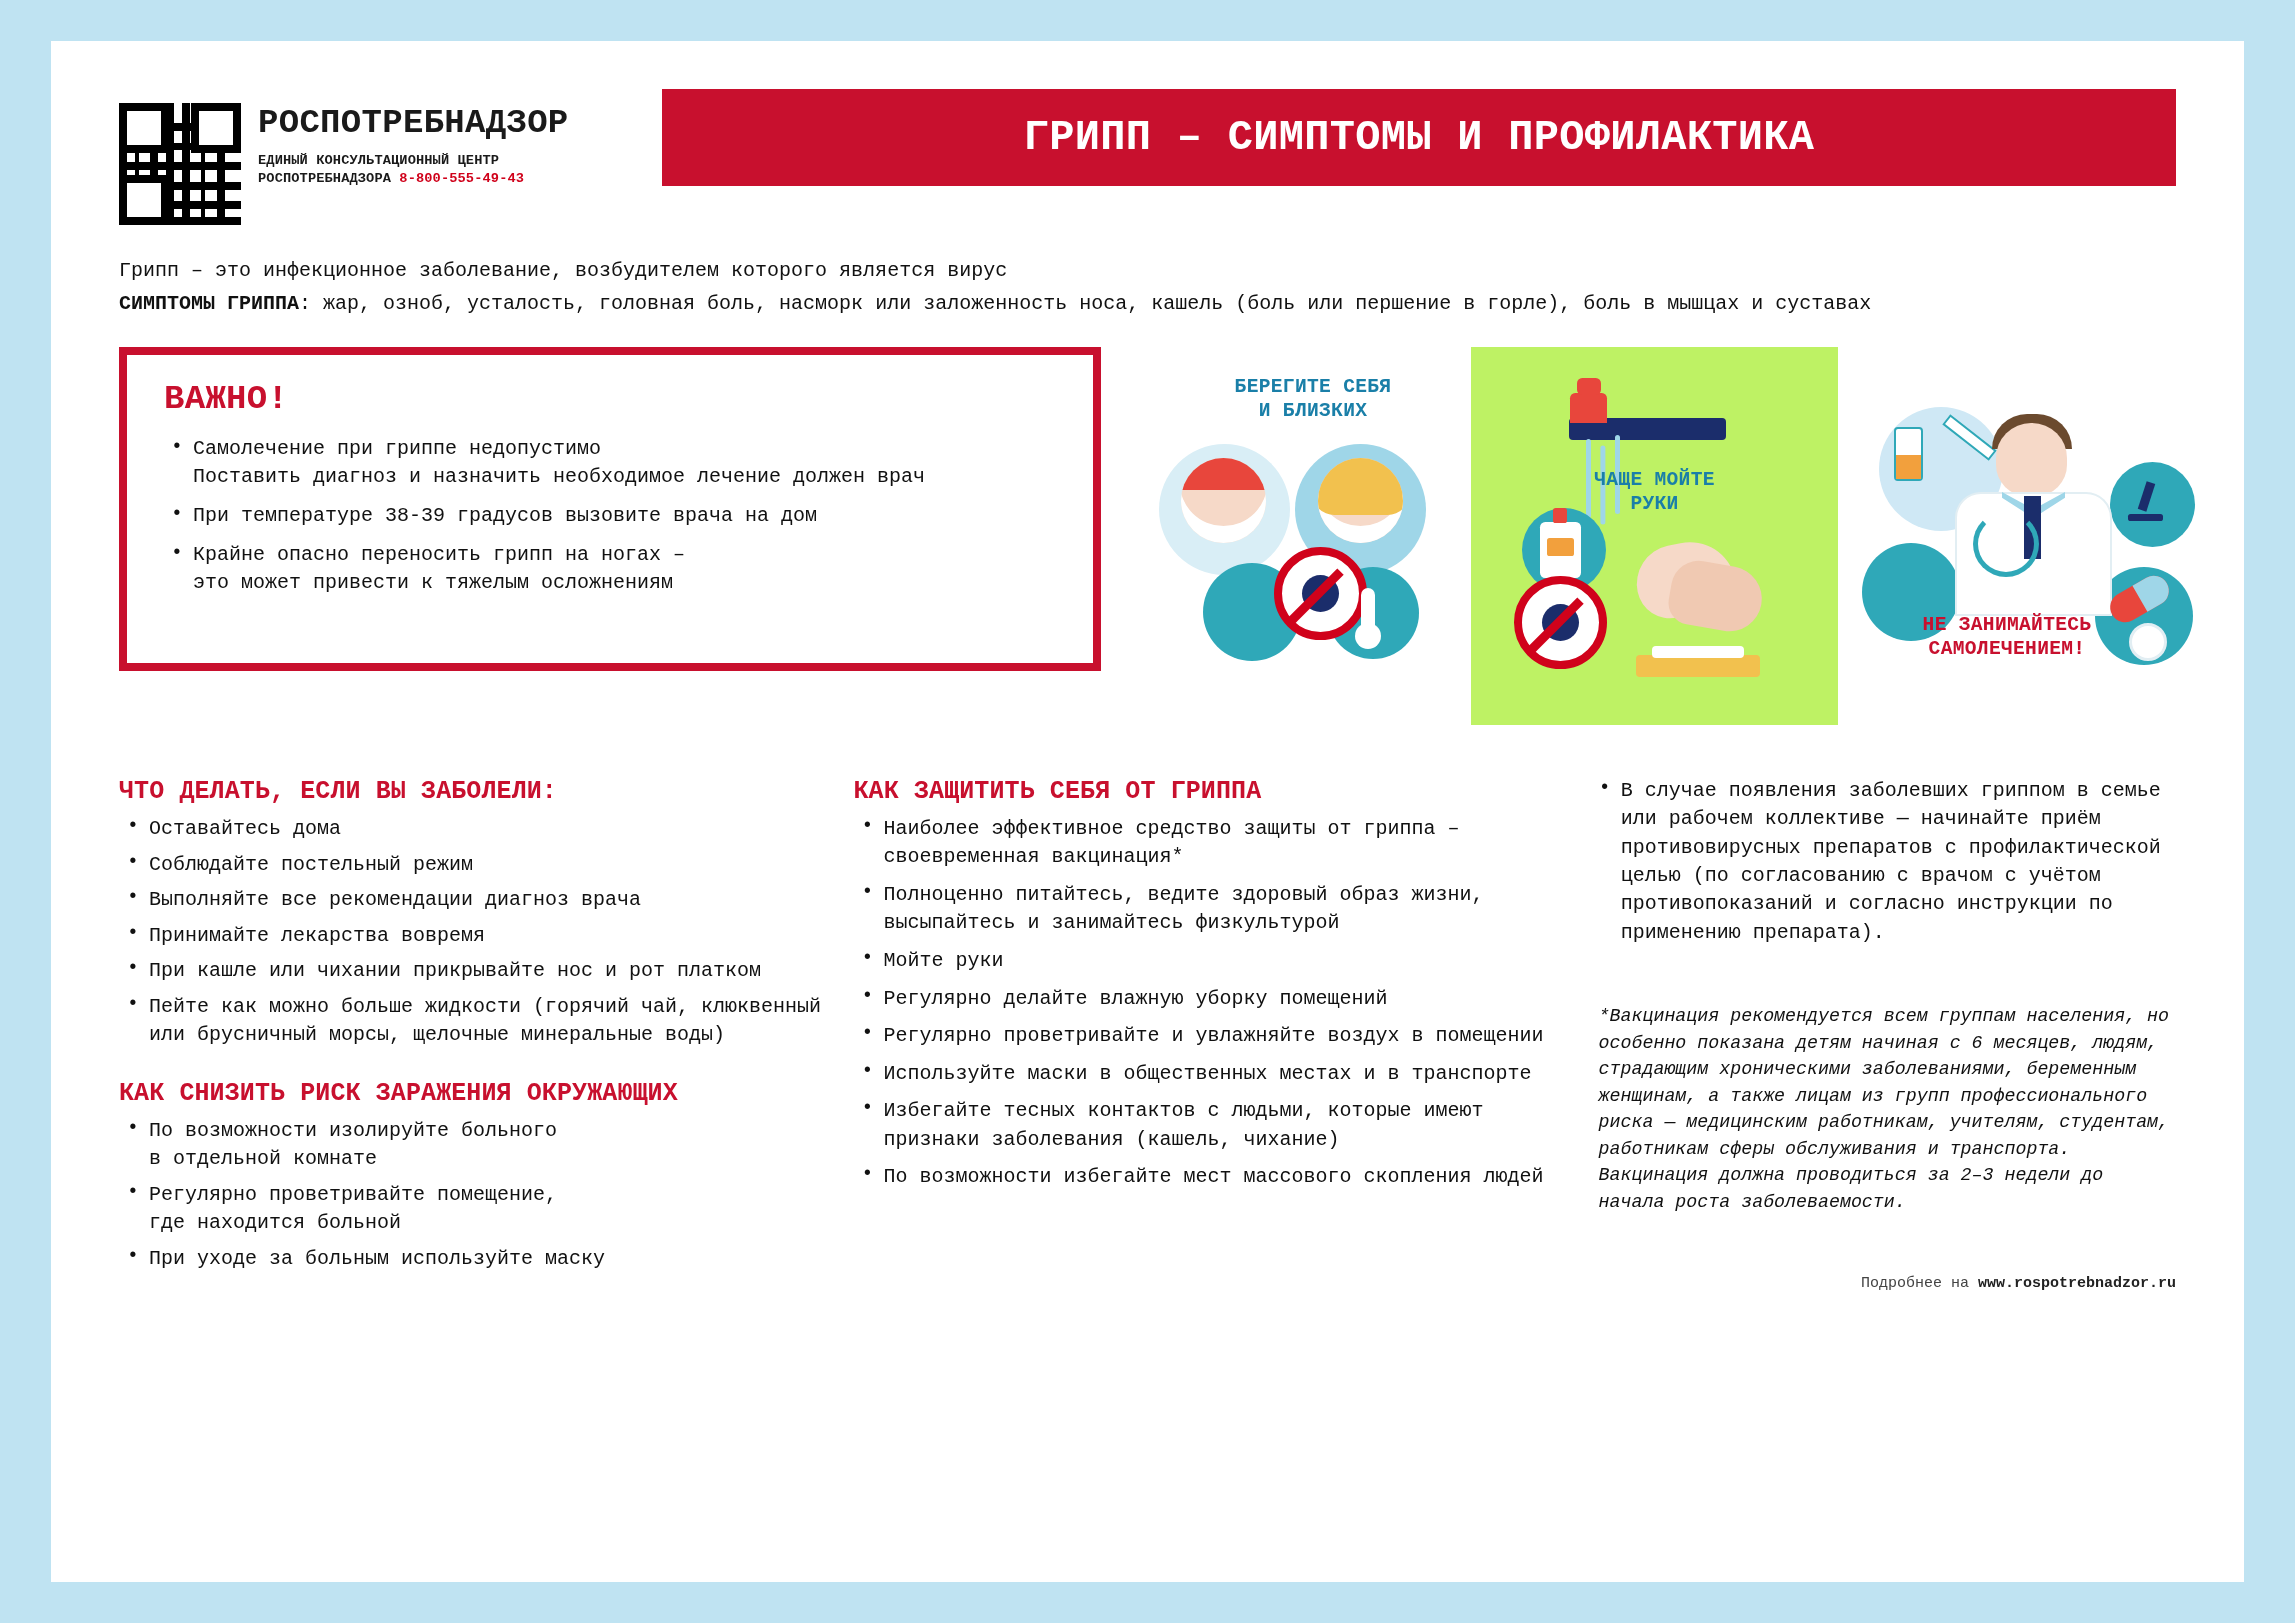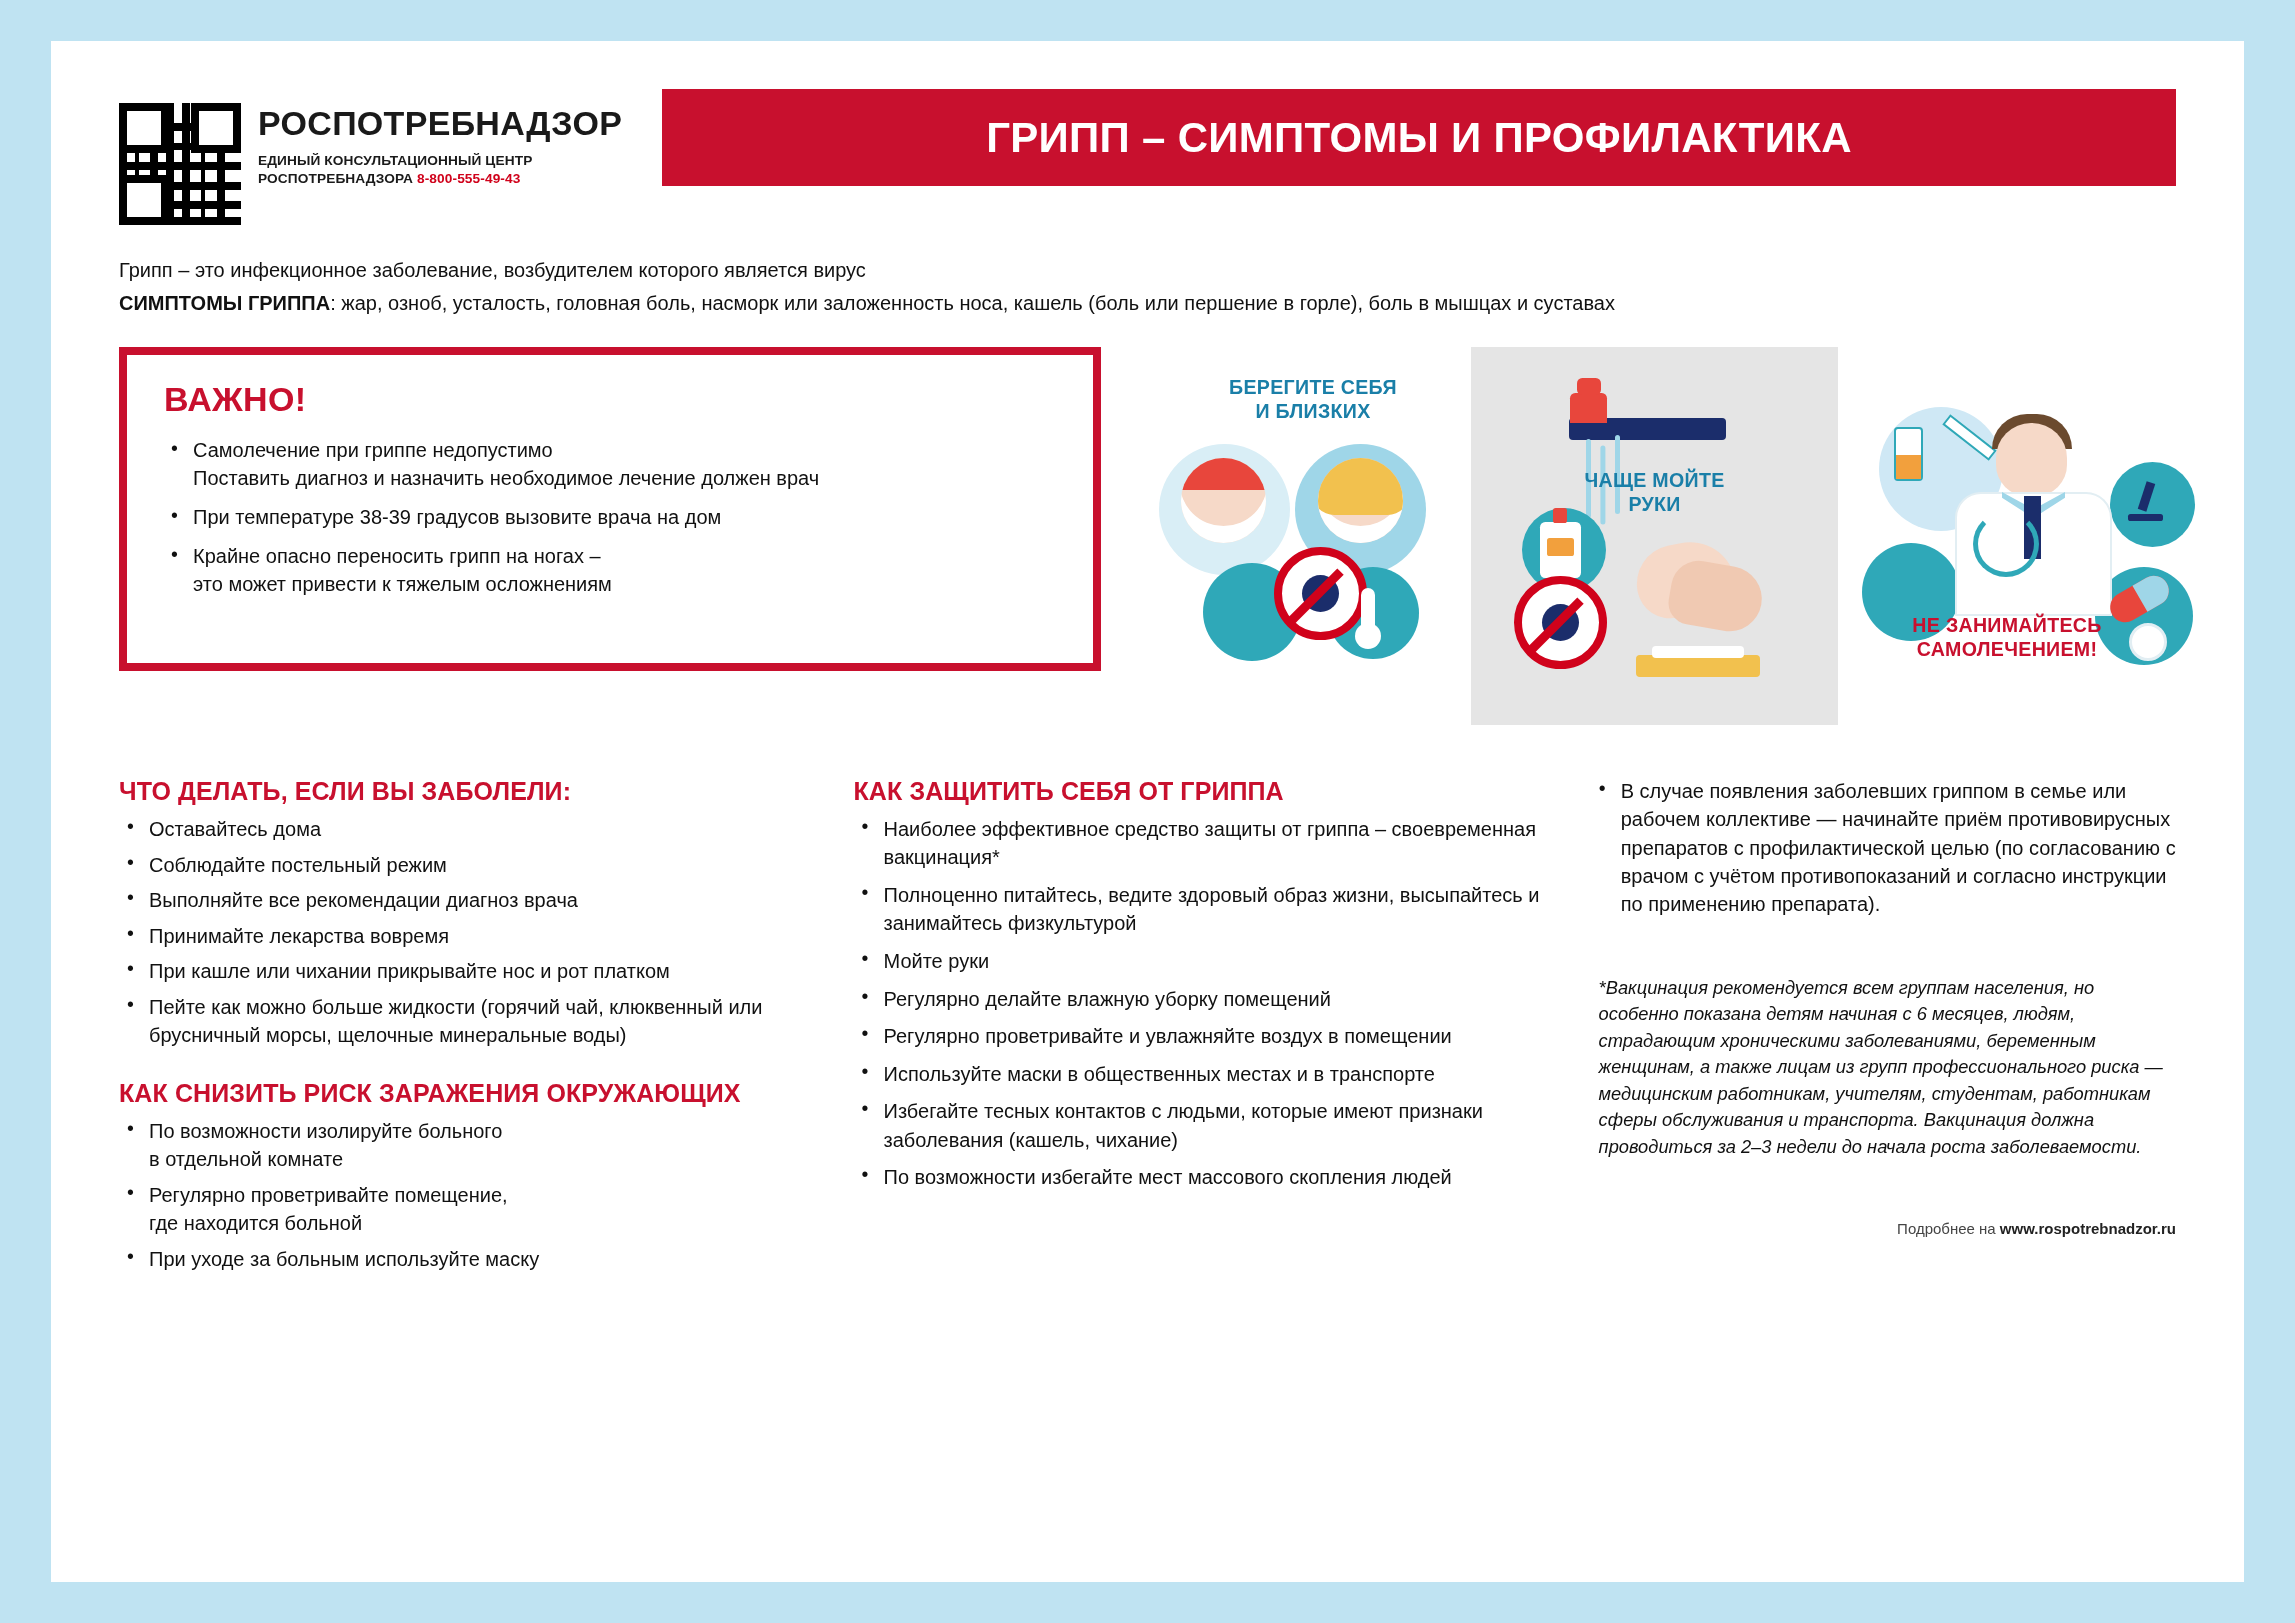--- a/index.html
+++ b/index.html
@@ -13,20 +13,21 @@
     font-family: "Liberation Sans", sans-serif;
     overflow: hidden;
   }
   .poster {
     position: relative;
     width: 2295px;
     height: 1623px;
     background: #bfe3f2;
     box-sizing: border-box;
     padding: 41px 51px 41px 51px;
+    font-family: Liberation Mono, monospace;
   }
   .sheet {
     position: relative;
     width: 100%;
     height: 100%;
     background: #ffffff;
     box-sizing: border-box;
     padding: 48px 68px 26px 68px;
   }
 
@@ -169,21 +170,21 @@
     align-items: flex-start;
     height: 380px;
     padding-left: 30px;
     position: relative;
   }
   .panel {
     position: relative;
     height: 378px;
   }
   .panel-a { flex: 0 0 340px; }
-  .panel-b { flex: 0 0 367px; background: #e5e5e5; }
+  .panel-b { flex: 0 0 367px; background: #bef264; }
   .panel-c { flex: 1 1 auto; }
 
   .cap {
     position: absolute;
     text-align: center;
     font-weight: bold;
     letter-spacing: 0.3px;
     line-height: 1.22;
   }
   .cap-a { top: 29px; left: 12px; width: 100%; font-size: 19.6px; color: #1a7fa8; }

